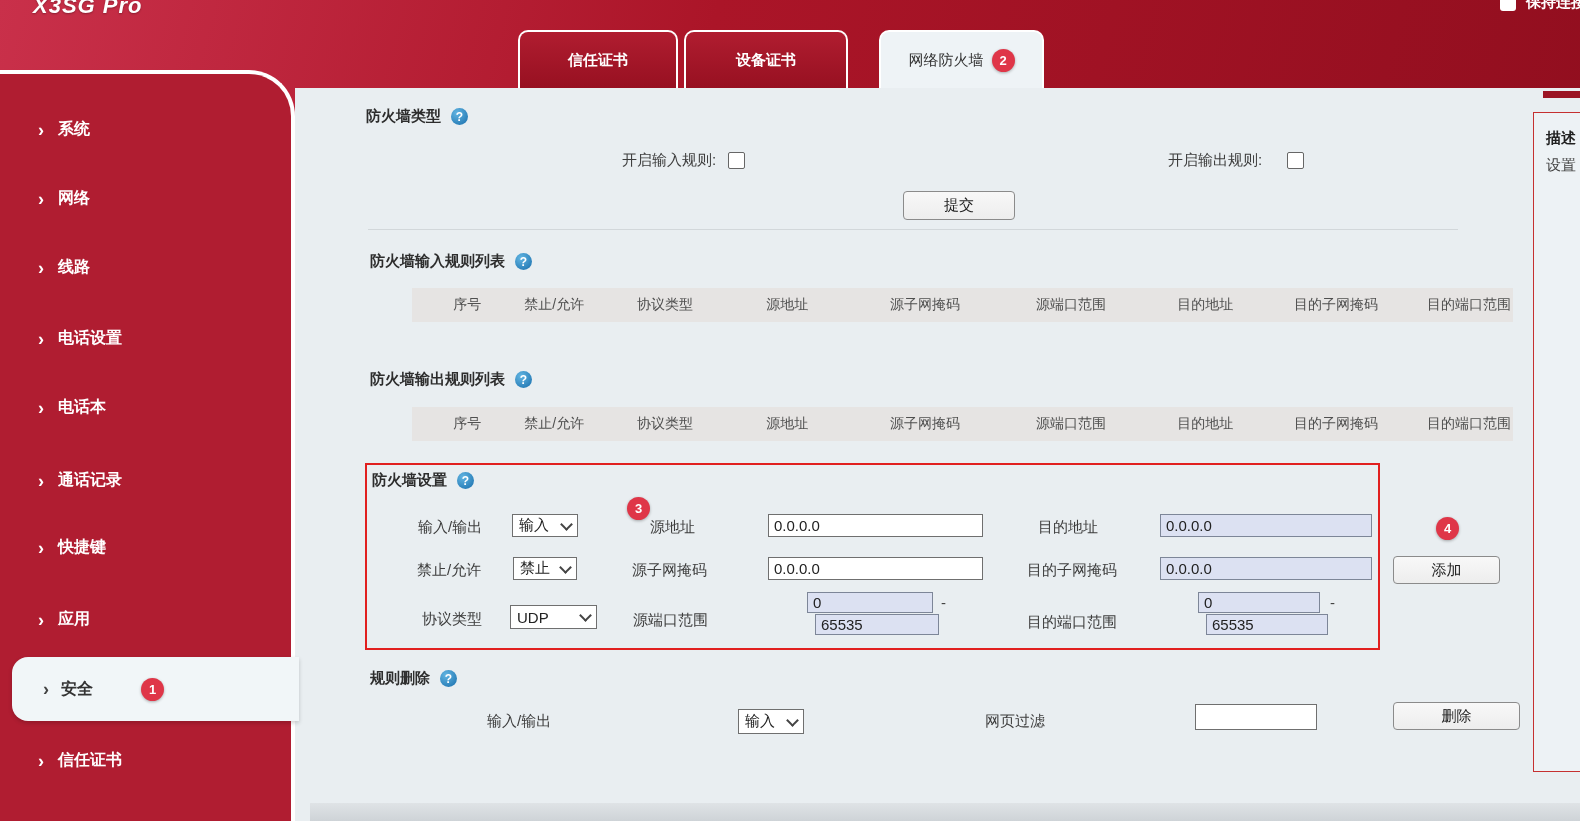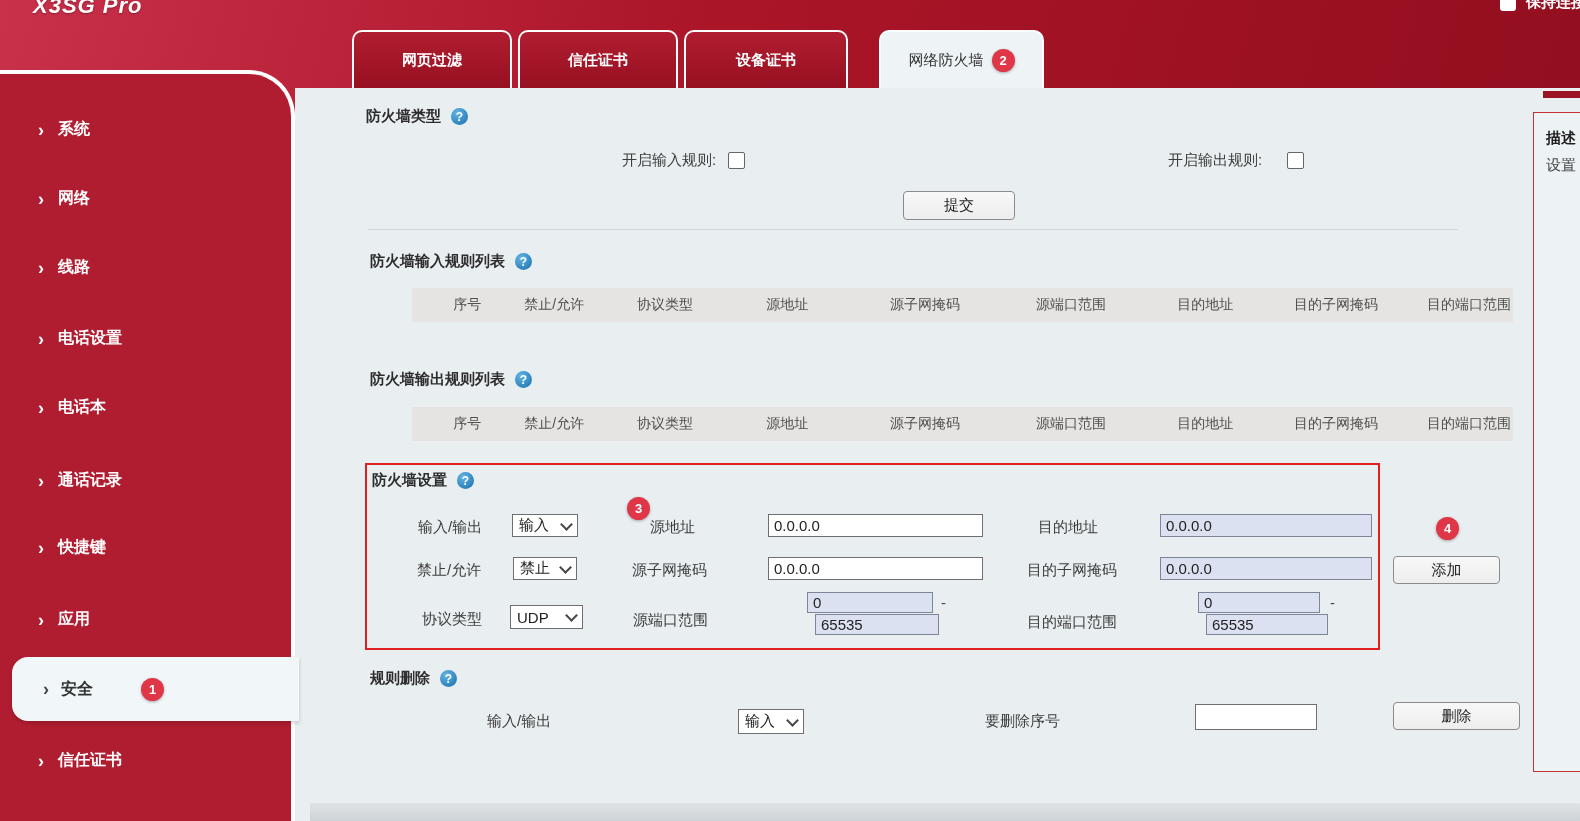--- a/index.html
+++ b/index.html
@@ -134,23 +134,20 @@
         <span class="nav-arrow">›</span>
         <span>信任证书</span>
       </div>
   </div>
   <div class="nav-active">
     <span class="nav-arrow">›</span>
     <span>安全</span>
     <span class="badge">1</span>
   </div>
 
-  <div class="tab" style="left:352px;width:160px;">
-      <span>网页过滤</span>
-    </div>
   <div class="tab" style="left:518px;width:160px;">
       <span>信任证书</span>
     </div>
   <div class="tab" style="left:684px;width:164px;">
       <span>设备证书</span>
     </div>
   <div class="tab active" style="left:855px;width:165px;">
     <span>网络防火墙</span>
     <span class="badge">2</span>
   </div>
@@ -219,21 +216,21 @@
   <div class="sel" style="left:513px;top:557px;width:64px;height:23px;">
     <span>禁止</span>
     <span class="caret"></span>
   </div>
   <span class="lab" style="left:632px;top:561px;">源子网掩码</span>
   <input class="txt" style="left: 768px; top: 557px; width: 215px; height: 23px;" value="0.0.0.0">
   <span class="lab" style="left:1027px;top:561px;">目的子网掩码</span>
   <input class="txt lav" style="left: 1160px; top: 557px; width: 212px; height: 23px;" value="0.0.0.0">
 
   <span class="lab" style="left:422px;top:610px;">协议类型</span>
-  <div class="sel" style="left:510px;top:605px;width:73px;height:24px;">
+  <div class="sel" style="left:510px;top:605px;width:87px;height:24px;">
     <span>UDP</span>
     <span class="caret"></span>
   </div>
   <span class="lab" style="left:633px;top:611px;">源端口范围</span>
   <input class="txt lav" style="left: 807px; top: 592px; width: 126px; height: 21px;" value="0">
   <span class="dash" style="left:941px;top:594px;">-</span>
   <input class="txt lav" style="left: 815px; top: 614px; width: 124px; height: 21px;" value="65535">
   <span class="lab" style="left:1027px;top:613px;">目的端口范围</span>
   <input class="txt lav" style="left: 1198px; top: 592px; width: 122px; height: 21px;" value="0">
   <span class="dash" style="left:1330px;top:594px;">-</span>
@@ -244,21 +241,21 @@
 
   <div class="sec" style="left:370px;top:669px;">
     <span class="sec-title">规则删除</span>
     <span class="help">?</span>
   </div>
   <span class="lab" style="left:487px;top:712px;">输入/输出</span>
   <div class="sel" style="left:738px;top:709px;width:66px;height:25px;">
     <span>输入</span>
     <span class="caret"></span>
   </div>
-  <span class="lab" style="left:985px;top:712px;">要删除序号</span>
+  <span class="lab" style="left:985px;top:712px;">网页过滤</span>
   <input class="txt" style="left: 1195px; top: 704px; width: 122px; height: 26px;" value="">
   <div class="btn" style="left:1393px;top:702px;width:127px;height:28px;">删除</div>
 
   <div class="sp-topbar"></div>
   <div class="side-panel">
     <div class="sp-title">描述</div>
     <div class="sp-body">设置</div>
   </div>
 
 </div>

